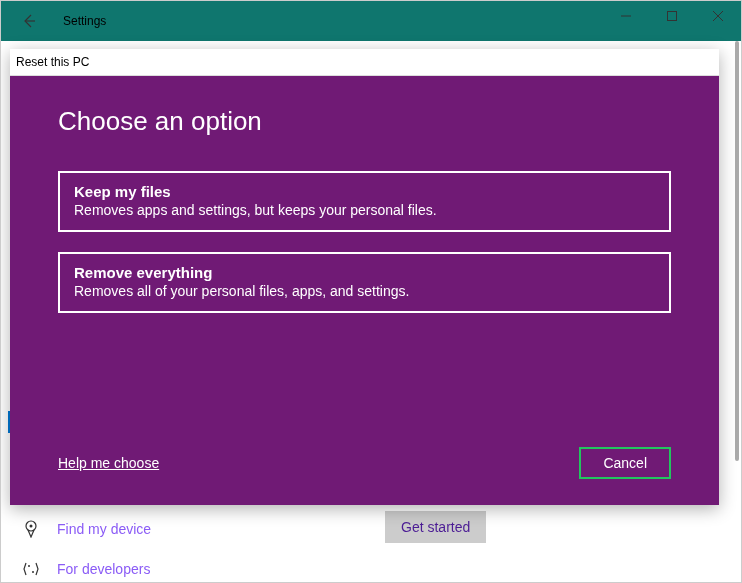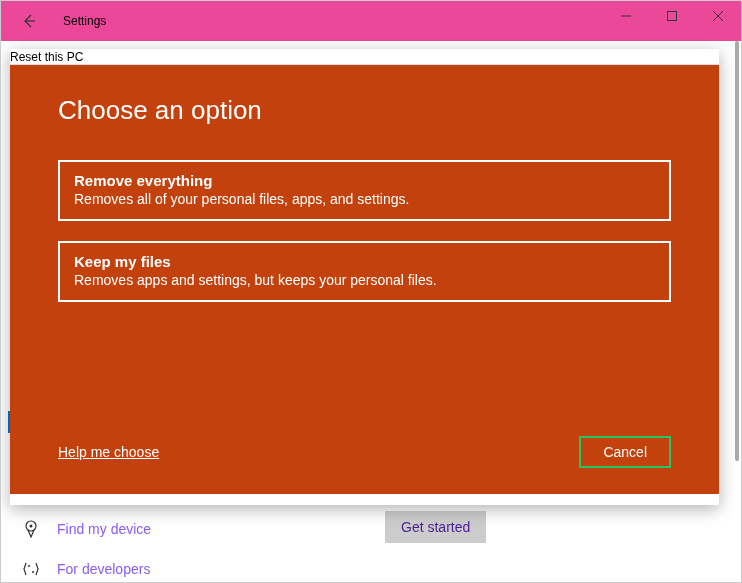--- a/index.html
+++ b/index.html
@@ -14,21 +14,21 @@
       background: #fff;
       position: relative;
       overflow: hidden;
       border: 1px solid #ccc;
     }
     .titlebar {
       height: 40px;
       display: flex;
       align-items: center;
       padding-left: 14px;
-      background: #ec4899;
+      background: #0f766e;
     }
     .back-arrow {
       width: 24px;
       height: 24px;
       display: flex;
       align-items: center;
       justify-content: center;
       margin-right: 22px;
       margin-left: 2px;
     }
@@ -90,30 +90,30 @@
     .dialog-backdrop {
       position: absolute;
       left: 9px;
       top: 48px;
       width: 709px;
       height: 456px;
       box-shadow: 0 4px 16px rgba(0,0,0,0.3);
     }
     .dialog-header {
       background: #fff;
-      height: 16px;
-      padding-left: 0;
+      height: 27px;
+      padding-left: 6px;
       display: flex;
       align-items: center;
       font-size: 12px;
       color: #000;
       border-bottom: 1px solid #ddd;
     }
     .dialog-body {
-      background: #c2410c;
+      background: #701a75;
       height: 429px;
       padding: 30px 48px 20px 48px;
       color: #fff;
       position: relative;
     }
     .dialog-title {
       font-size: 26px;
       font-weight: 300;
       margin-bottom: 34px;
     }
@@ -233,27 +233,27 @@
 <button class="get-started-btn">Get started</button>
 
 <div class="right-scrollbar"></div>
 
 <div class="dialog-backdrop">
   <div class="dialog-header">Reset this PC</div>
   <div class="dialog-body">
     <div class="dialog-title">Choose an option</div>
 
     <div class="option-card">
+      <div class="option-title">Keep my files</div>
+      <div class="option-desc">Removes apps and settings, but keeps your personal files.</div>
+    </div>
+
+    <div class="option-card">
       <div class="option-title">Remove everything</div>
       <div class="option-desc">Removes all of your personal files, apps, and settings.</div>
-    </div>
-
-    <div class="option-card">
-      <div class="option-title">Keep my files</div>
-      <div class="option-desc">Removes apps and settings, but keeps your personal files.</div>
     </div>
 
     <div class="dialog-footer">
       <a class="help-link">Help me choose</a>
       <button class="cancel-btn">Cancel</button>
     </div>
   </div>
 </div>
 
 </body></html>

